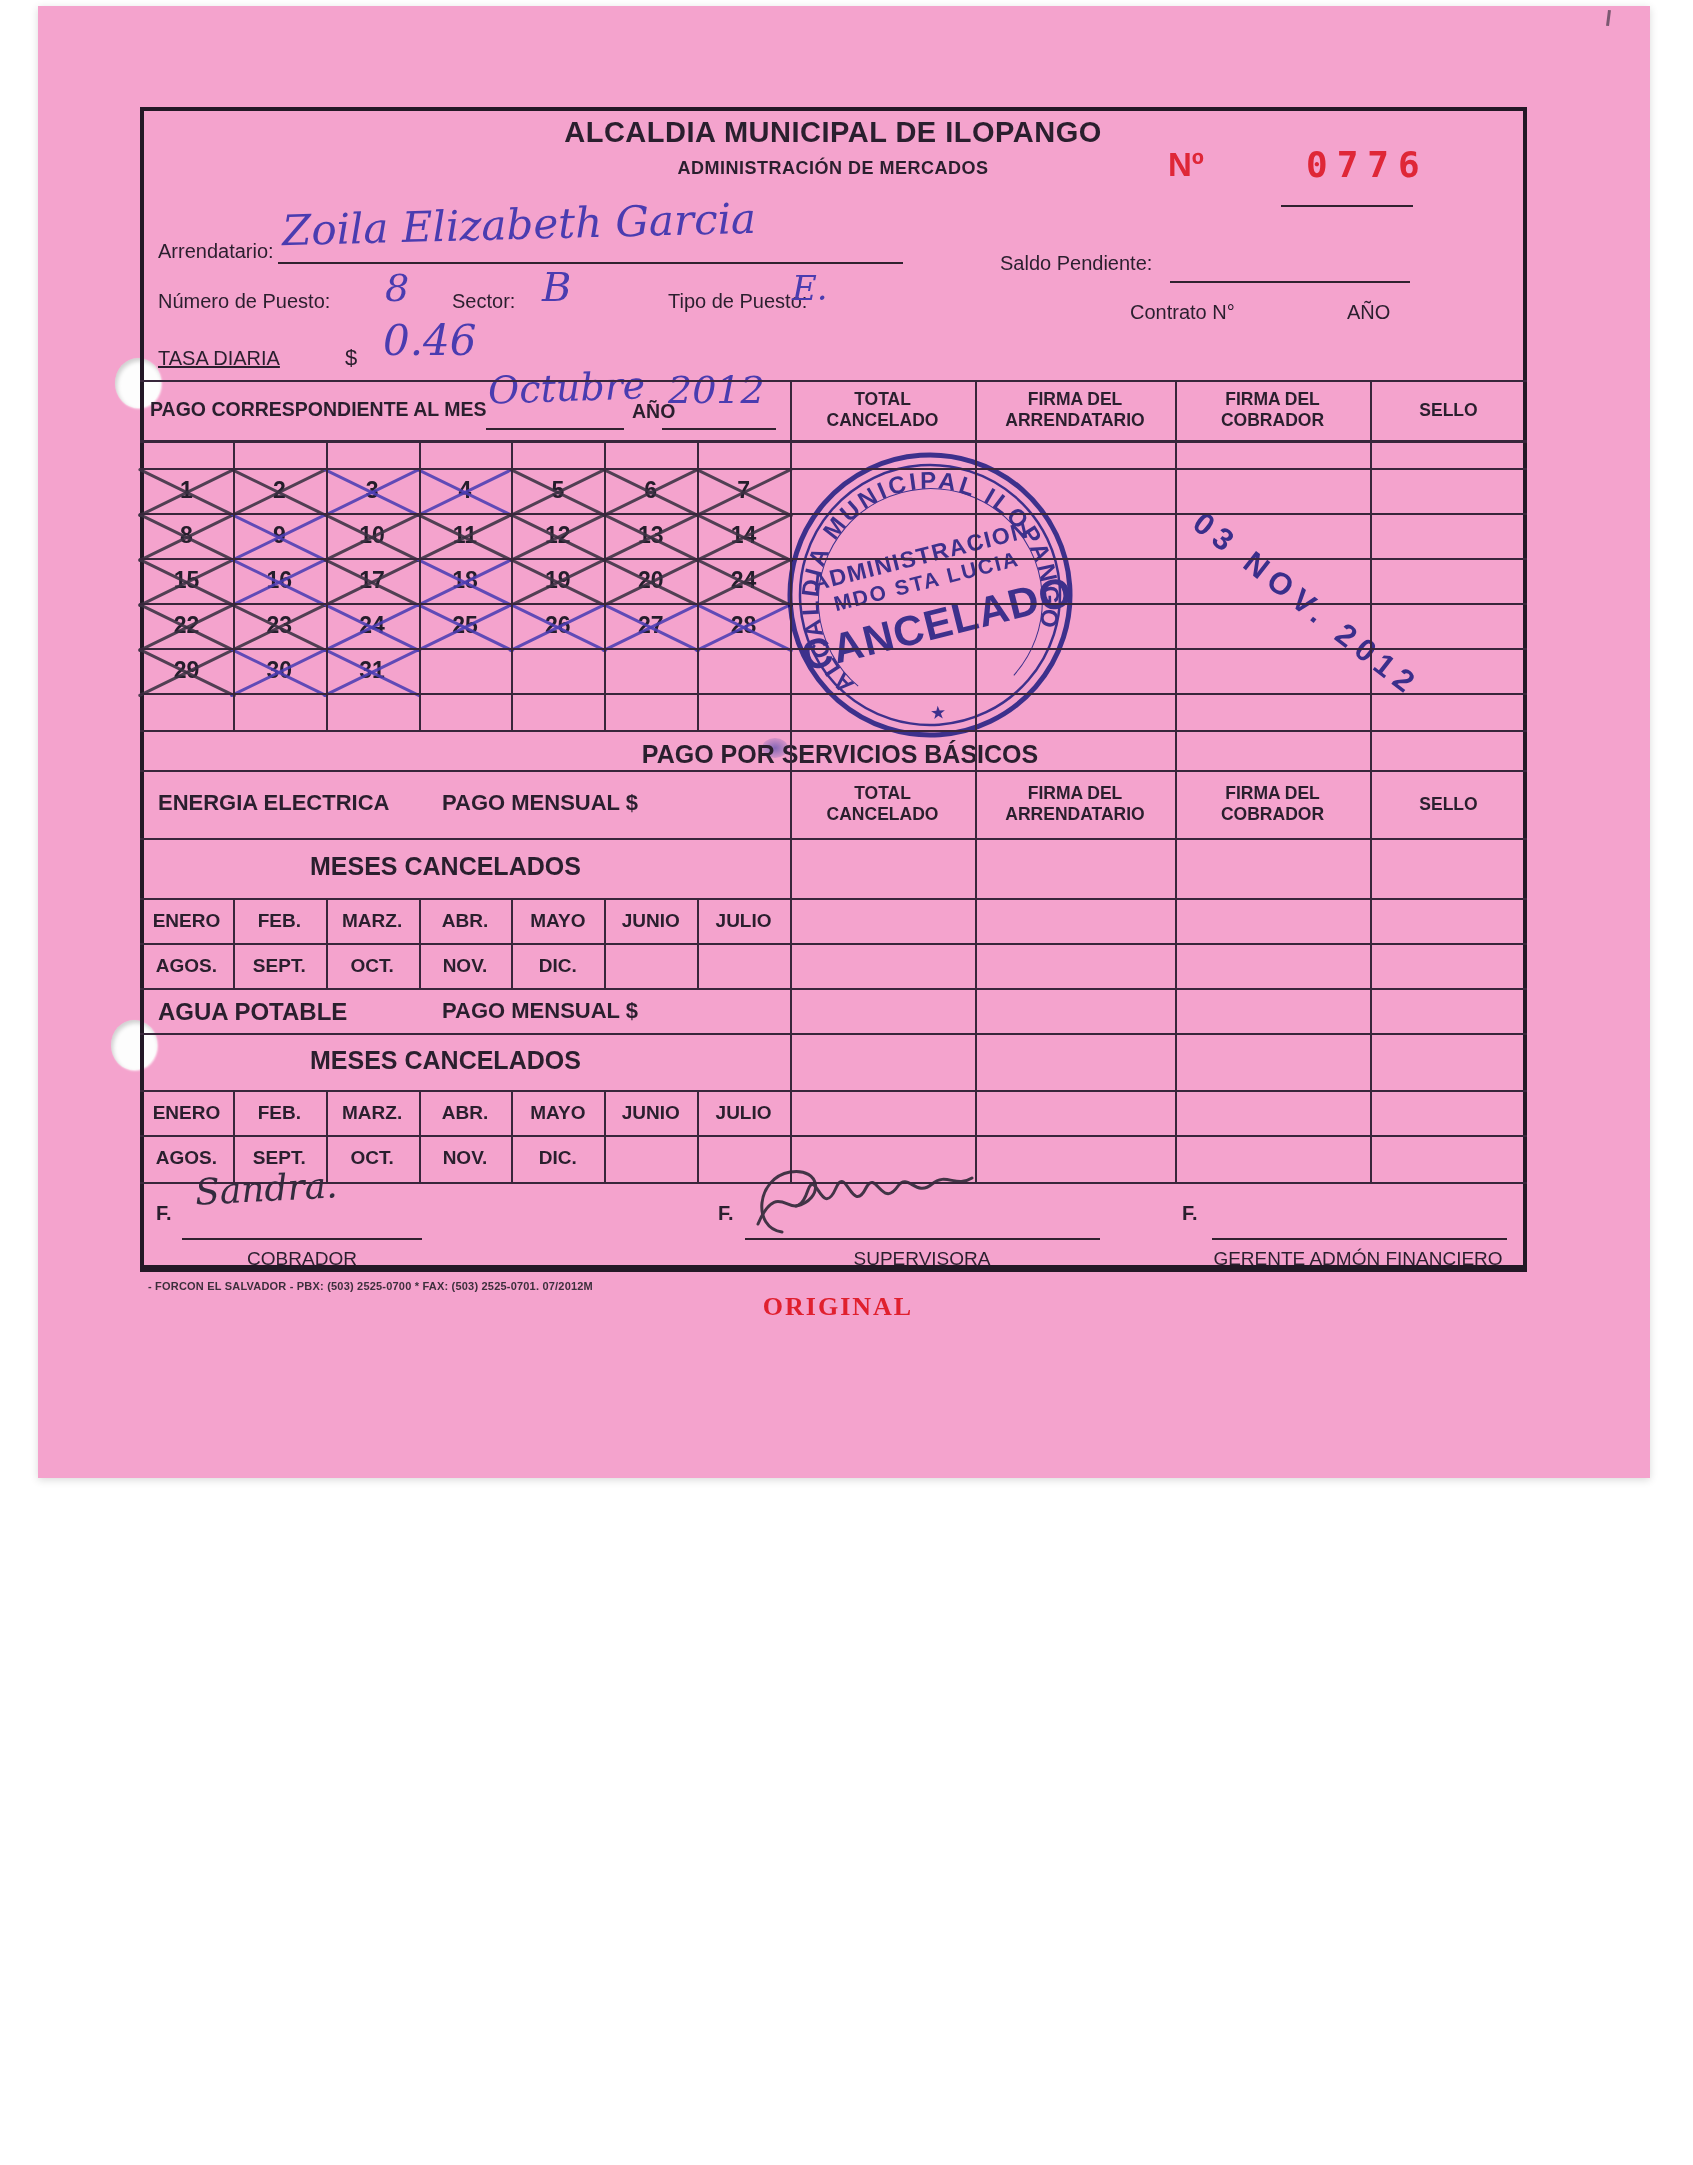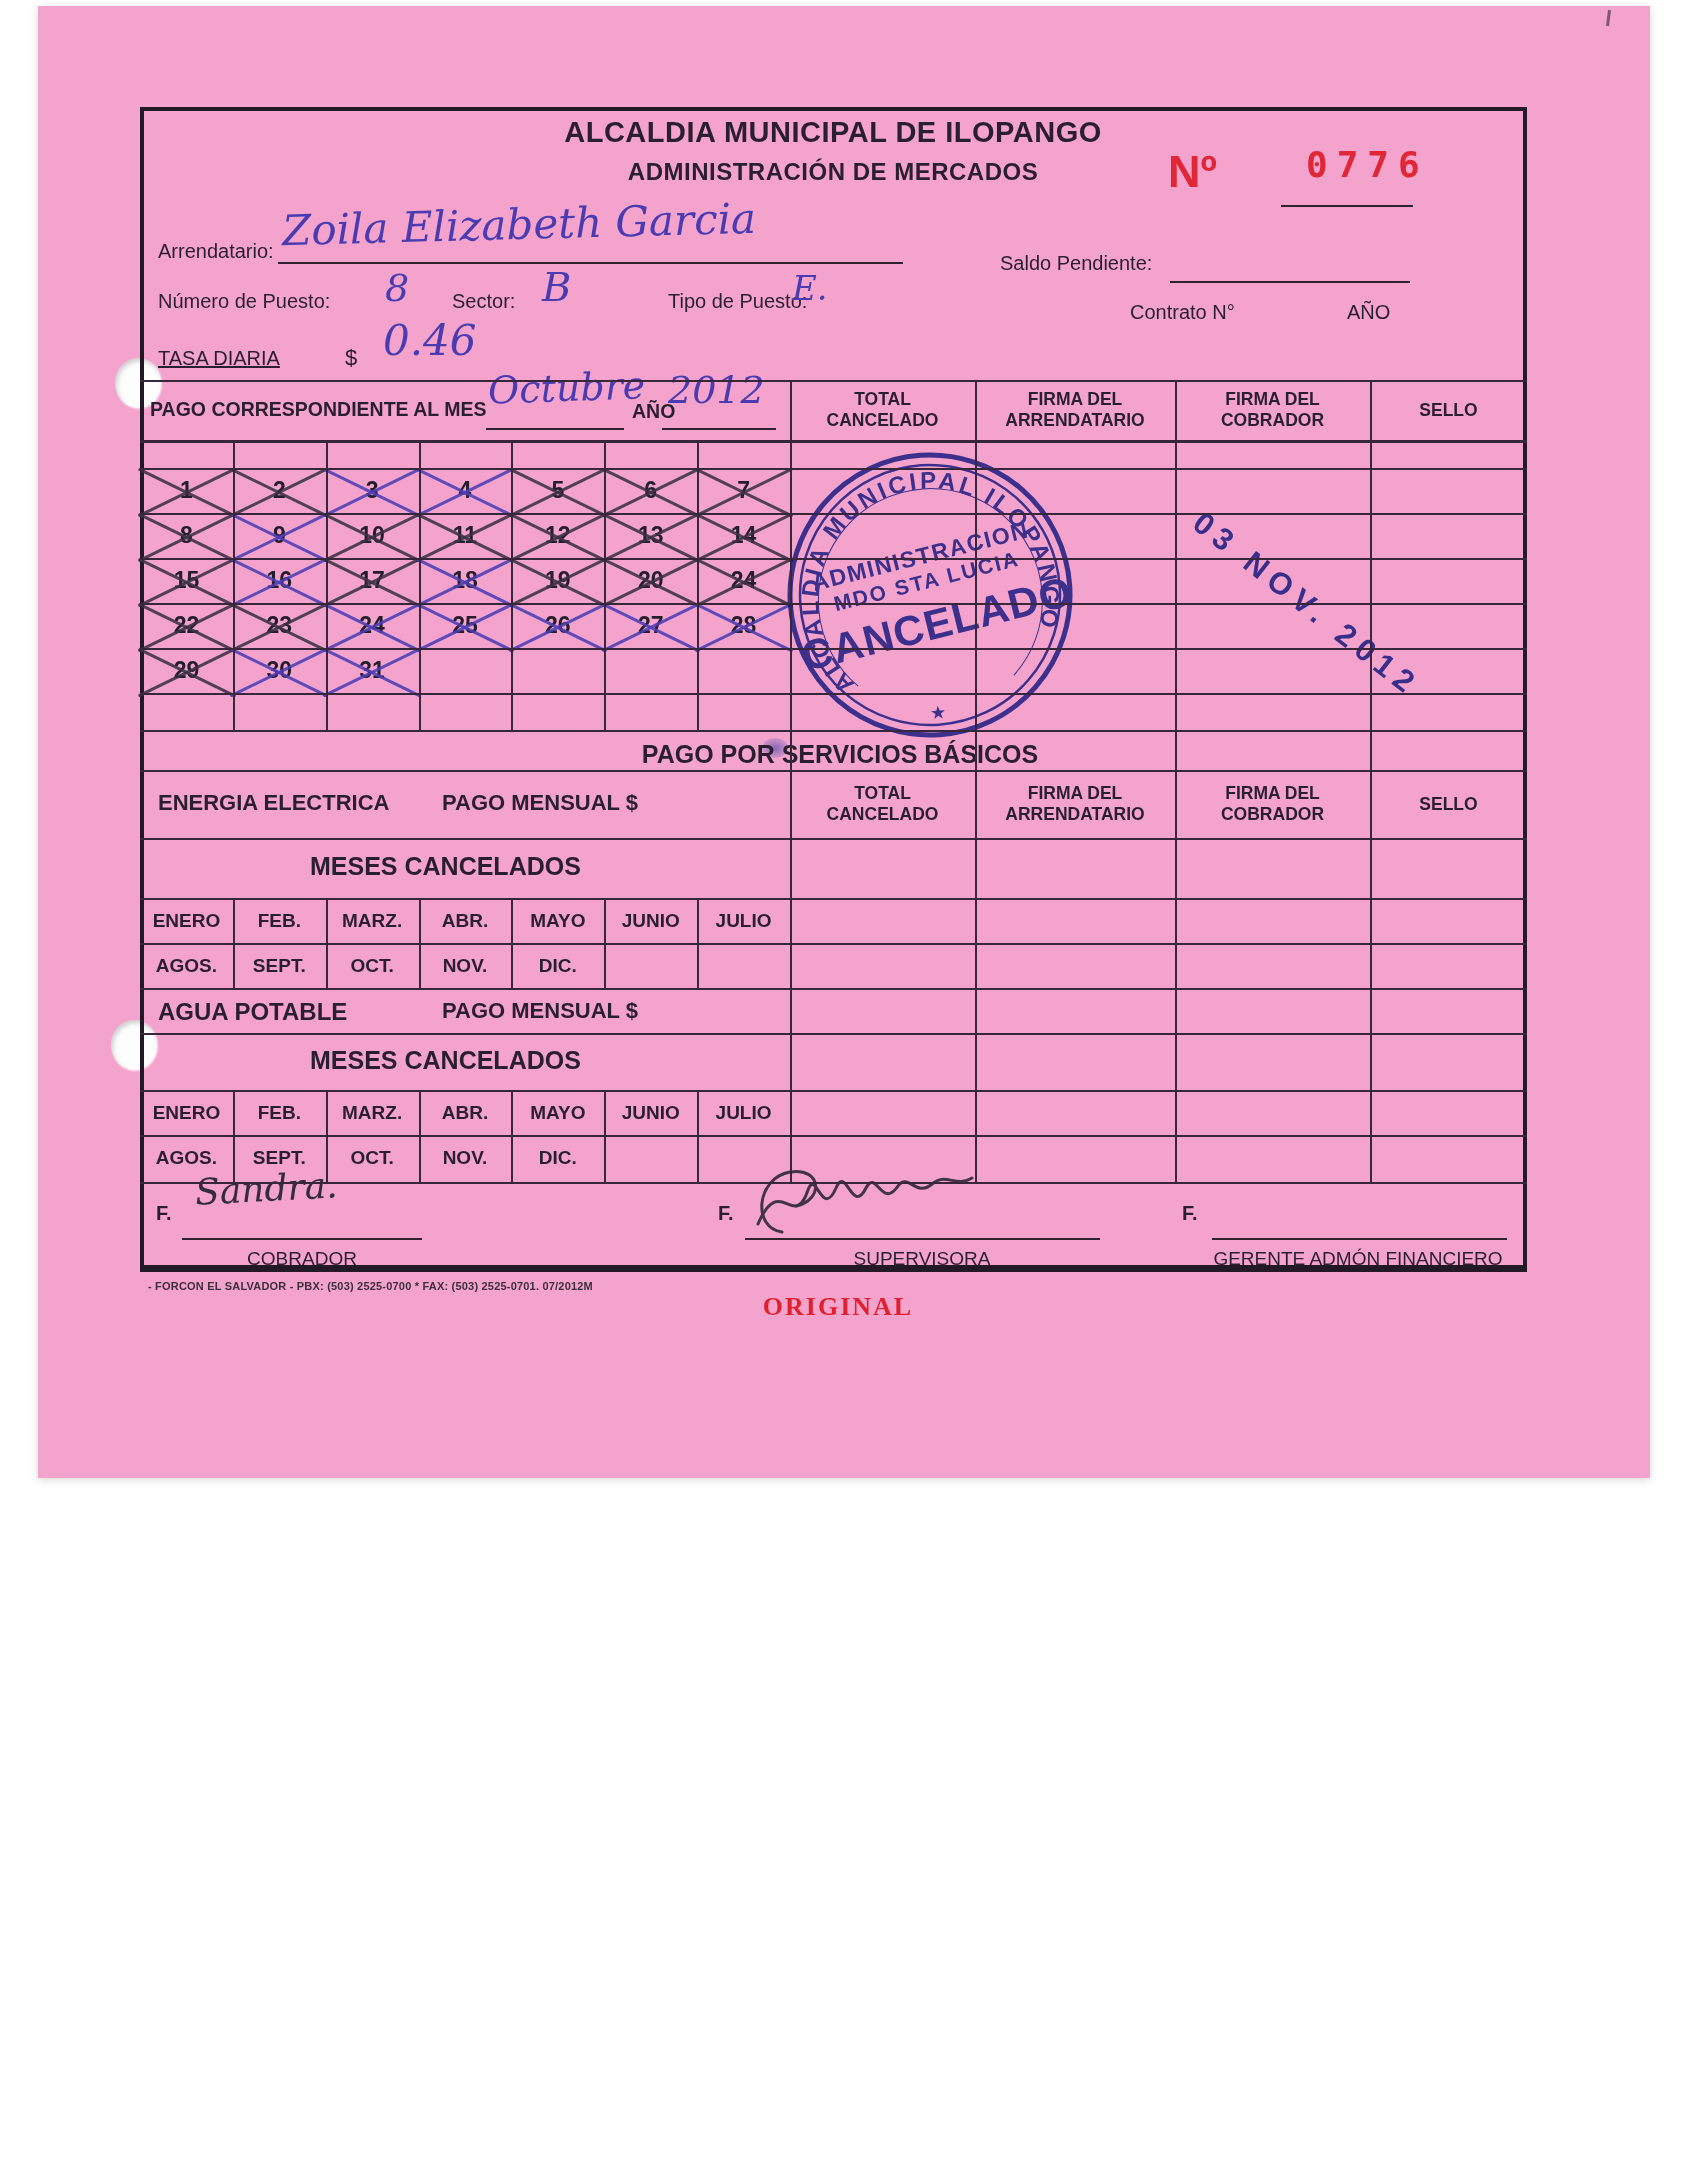--- a/index.html
+++ b/index.html
@@ -16,21 +16,21 @@
   .t{position:absolute;white-space:nowrap;}
   .bold{font-weight:bold;}
   .center{transform:translateX(-50%);text-align:right;}
   .hline{position:absolute;left:140px;width:1387px;background:#38263b;}
   .vline{position:absolute;width:2px;background:#38263b;}
   .uline{position:absolute;height:2px;background:#30222f;}
   .red{color:#df2737;}
   .hw{font-family:"DejaVu Serif",serif;font-style:italic;color:#4a3cb0;white-space:nowrap;}
   .hw-dark{color:#332b3e;}
   .title{font-size:29px;letter-spacing:.5px;}
-  .subtitle{font-size:24px;letter-spacing:.5px;}
+  .subtitle{font-size:18px;letter-spacing:.5px;}
   .label{font-size:20px;}
   .colhead-grid{position:absolute;display:grid;grid-template-columns:185px 200px 195px 157px;}
   .col-head{display:flex;align-items:center;justify-content:center;text-align:center;
             font-weight:bold;font-size:17.5px;line-height:1.18;white-space:pre-line;padding:0 14px;}
   .day-grid{position:absolute;left:140px;top:468px;width:650px;height:225px;display:grid;
             grid-template-columns:repeat(7,1fr);grid-auto-rows:45px;}
   .day-cell{position:relative;display:flex;align-items:center;justify-content:center;
             font-weight:bold;font-size:23px;color:#241d2b;}
   .day-cell.crossed::before,.day-cell.crossed::after{content:"";position:absolute;left:-8%;top:50%;
             width:116%;height:3.4px;border-radius:3px;background:var(--ink,#3a3142);opacity:.88;}
@@ -55,21 +55,21 @@
 <div class="canvas">
   <div class="paper"></div>
   <div class="corner-tick"></div>
   <div class="hole" style="left:115px;top:358px;"></div>
   <div class="hole" style="left:111px;top:1020px;"></div>
 
   <div class="box"></div>
 
   <div class="t bold title center" style="left:833px;top:116px;">ALCALDIA MUNICIPAL DE ILOPANGO</div>
   <div class="t bold subtitle center" style="left:833px;top:158px;">ADMINISTRACIÓN DE MERCADOS</div>
-  <div class="t bold red" style="left:1168px;top:146px;font-size:45px;">Nº</div>
+  <div class="t bold red" style="left:1168px;top:146px;font-size:33px;">Nº</div>
   <div class="t bold red" style="left:1306px;top:144px;font-size:36px;letter-spacing:9px;font-family:'DejaVu Sans Mono',monospace;">0776</div>
   <div class="uline" style="left:1281px;top:205px;width:132px;"></div>
 
   <div class="t label" style="left:158px;top:240px;">Arrendatario:</div>
   <div class="t hw" style="left:282px;top:200px;font-size:42px;transform:rotate(-1.5deg);">Zoila Elizabeth Garcia</div>
   <div class="uline" style="left:278px;top:262px;width:625px;"></div>
   <div class="t label" style="left:1000px;top:252px;">Saldo Pendiente:</div>
   <div class="uline" style="left:1170px;top:281px;width:240px;"></div>
 
   <div class="t label" style="left:158px;top:290px;">Número de Puesto:</div>

